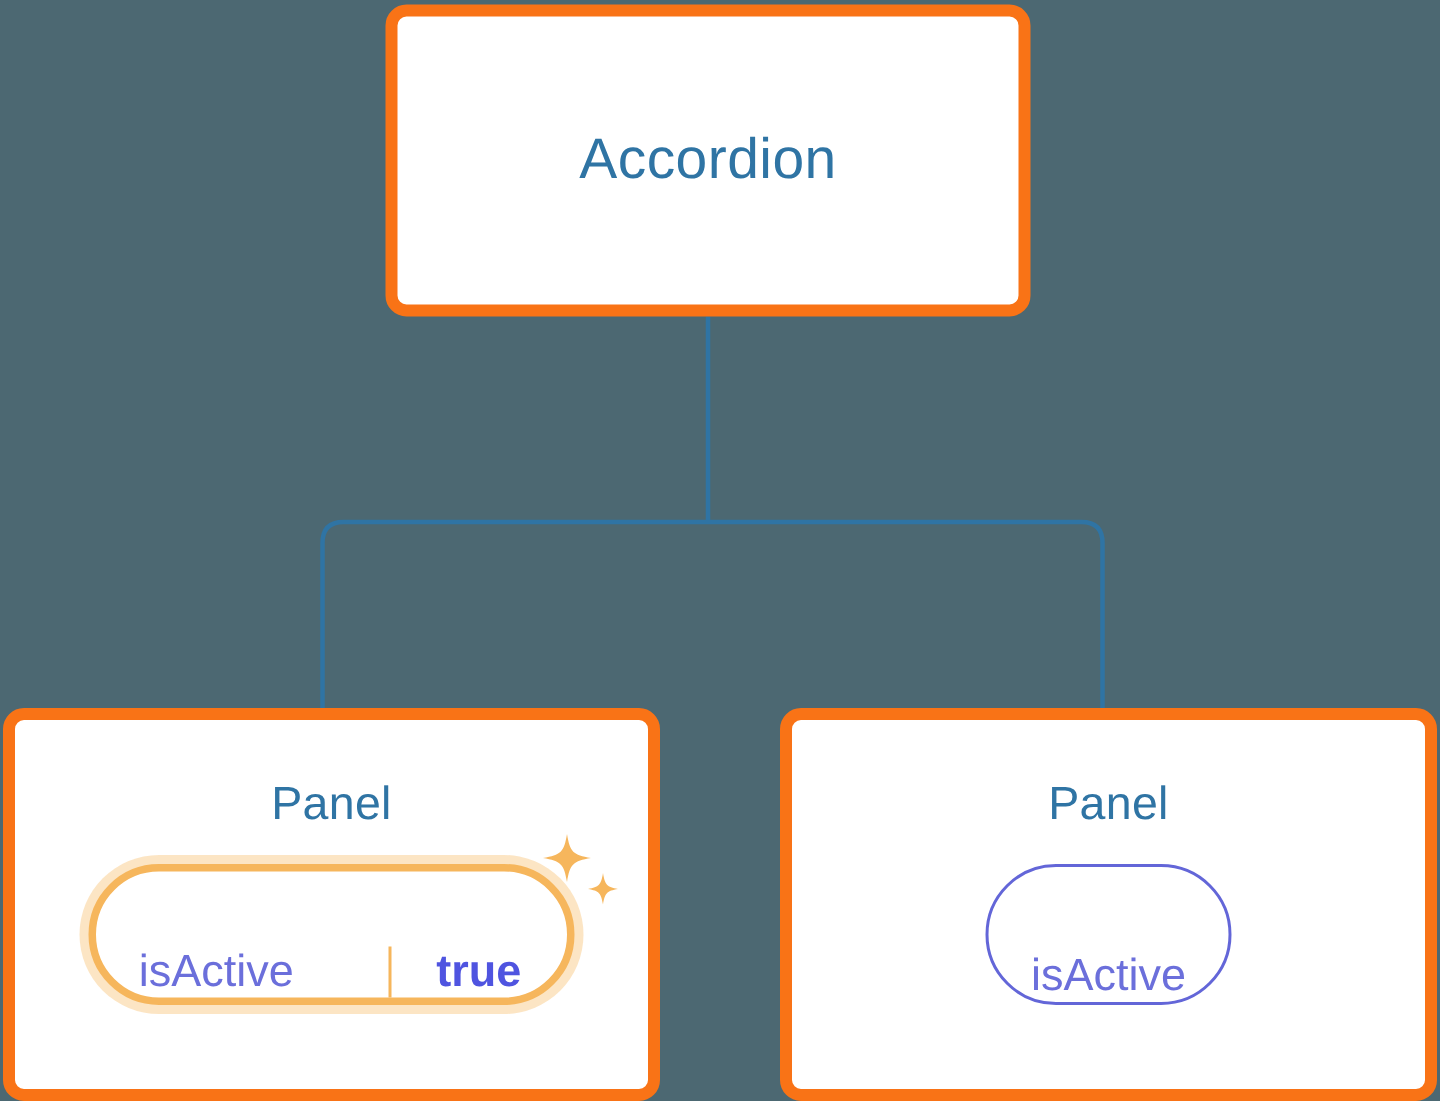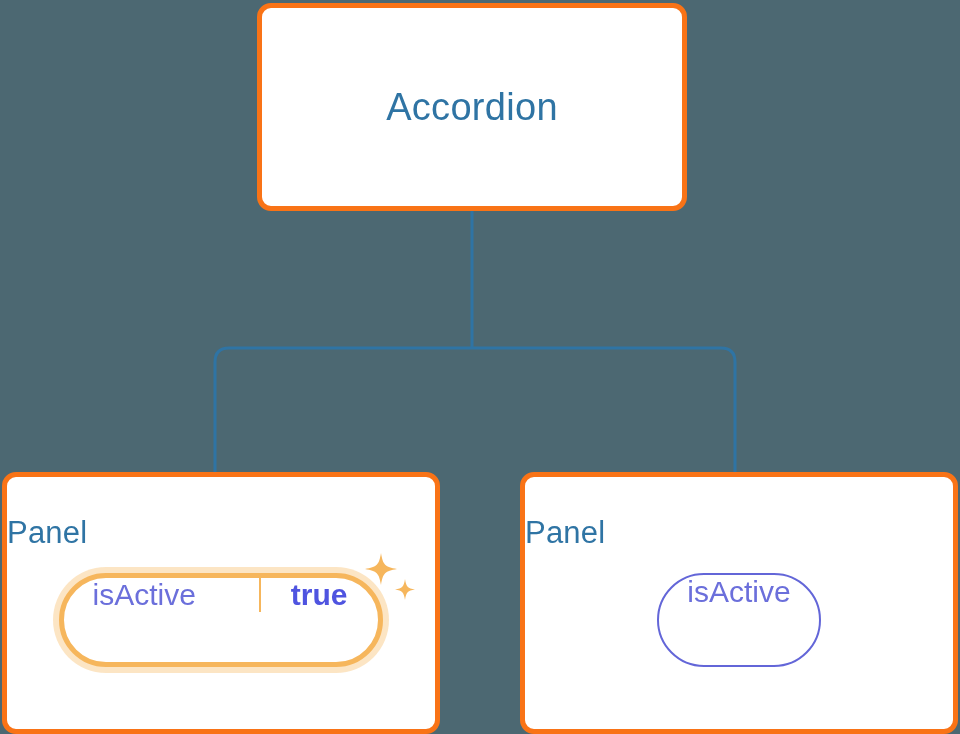--- a/index.html
+++ b/index.html
@@ -26,21 +26,21 @@
     top: 0;
     width: 960px;
     height: 734px;
     pointer-events: none;
   }
 
   
   .card {
     position: absolute;
     background: #ffffff;
-    border: 5px solid #f97316;
+    border: 8px solid #f97316;
     border-radius: 14px;
     box-sizing: border-box;
   }
 
   
   #root-node {
     left: 257px;
     top: 3px;
     width: 430px;
     height: 208px;
@@ -65,35 +65,36 @@
     left: 2px;
     top: 472px;
     width: 438px;
   }
   #panel-right {
     left: 520px;
     top: 472px;
     width: 438px;
   }
   .panel-title {
+    text-align: center;
     font-size: 31px;
     color: #2f74a4;
     margin-top: 38px;
     letter-spacing: 0.2px;
   }
 
   
   .pill-wrap {
     display: flex;
     justify-content: center;
     margin-top: 22px;
   }
   .pill {
     display: flex;
-    align-items: flex-start;
+    align-items: flex-end;
     height: 94px;
     border-radius: 48px;
     box-sizing: border-box;
     background: #ffffff;
   }
   .pill-key, .pill-val {
     display: flex;
     align-items: center;
     justify-content: center;
     font-size: 30px;

